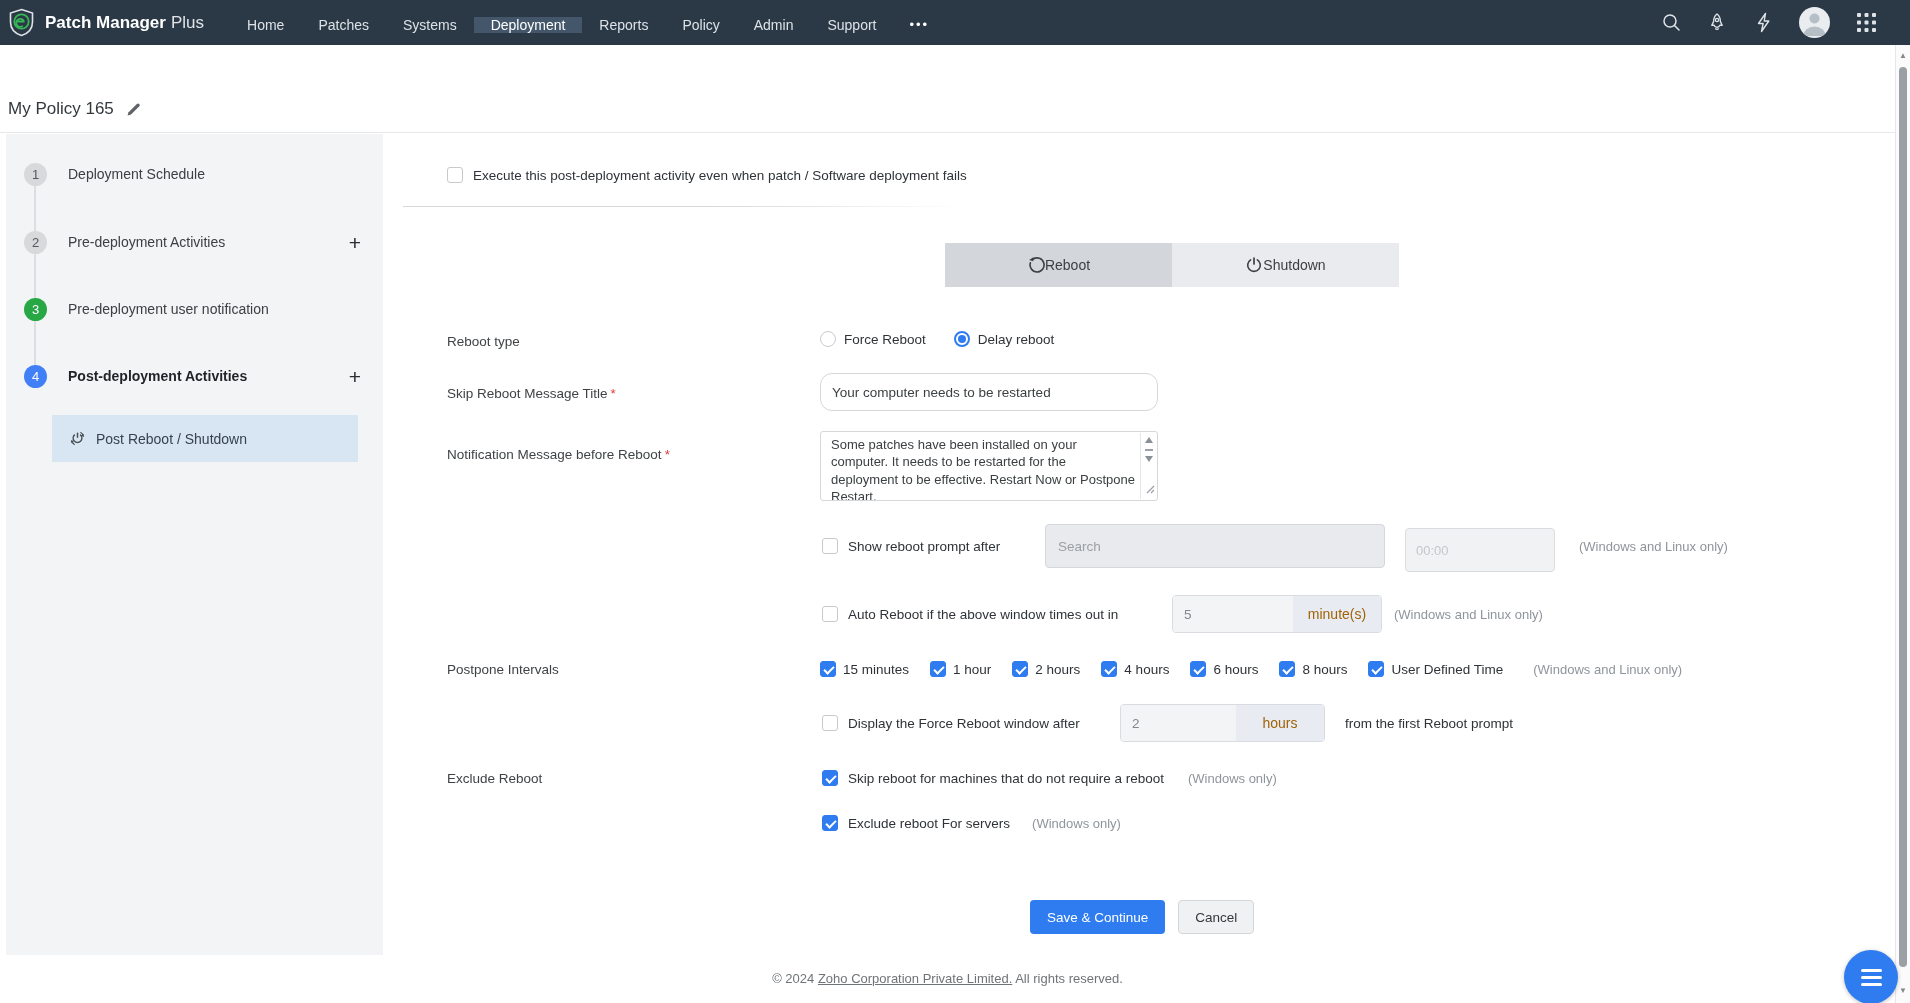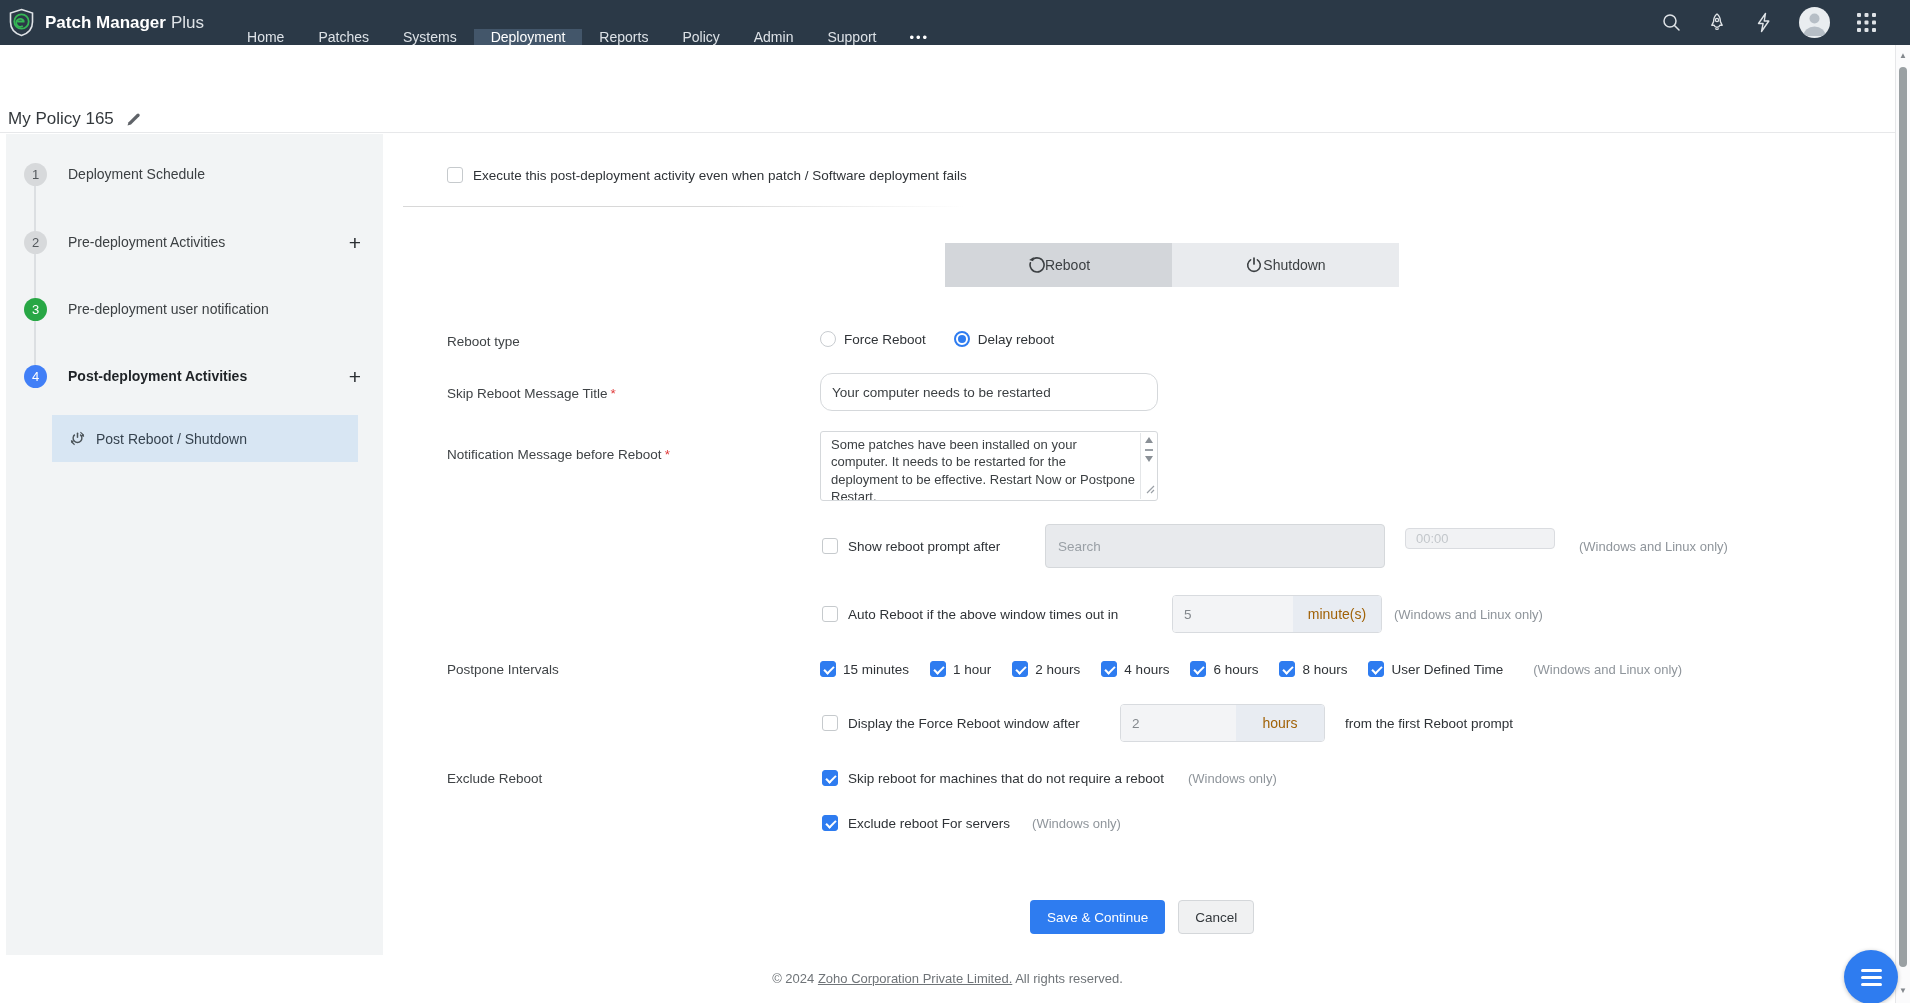--- a/index.html
+++ b/index.html
@@ -6,31 +6,31 @@
   html,body { width:1910px; height:1003px; overflow:hidden; }
   body { font-family:"Liberation Sans", sans-serif; background:#fff; color:#3f4346; }
   .screen { position:relative; width:1910px; height:1003px; background:#fff; overflow:hidden; }
 
   
   .navbar { position:absolute; top:0; left:0; width:1910px; height:45px; background:#2b3947; display:flex; align-items:stretch; z-index:5; }
   .brand { display:flex; align-items:center; gap:10px; padding:0 26px 0 8px; cursor:pointer; }
   .brand-text { font-size:17px; color:#fff; white-space:nowrap; }
   .brand-text .bold { font-weight:700; }
   .brand-text .light { font-weight:400; color:#dfe3e7; margin-left:5px; }
-  .nav-menu { display:flex; align-items:flex-end; }
+  .nav-menu { display:flex; align-items:flex-start;margin-top:17px; }
   .nav-item { display:flex; align-items:center; padding:0 17px; font-size:14px; color:#dde2e7; cursor:pointer; text-decoration:none; }
   .nav-item.active { background:#43566a; color:#fff; }
   .nav-more { display:flex; align-items:center; padding:0 16px; color:#fff; font-size:13px; letter-spacing:2px; cursor:pointer; }
   .nav-right { margin-left:auto; display:flex; align-items:center; gap:26px; padding-right:34px; }
   .nav-ic { width:20px; height:20px; display:flex; align-items:center; justify-content:center; cursor:pointer; }
   .avatar { width:31px; height:31px; border-radius:50%; background:#e9edf0; display:flex; align-items:flex-end; justify-content:center; overflow:hidden; cursor:pointer; }
 
   
   .page-header { position:absolute; top:45px; left:0; width:1895px; height:88px; background:#fff; border-bottom:1px solid #e7e8ea; }
-  .page-title-row { position:absolute; left:8px; top:64px; display:flex; align-items:center; gap:12px; }
+  .page-title-row { position:absolute; left:8px; top:54px; display:flex; align-items:center; gap:12px; }
   .page-title { font-size:17px; color:#33383c; }
   .edit-ic { cursor:pointer; display:flex; }
 
   
   .sidebar { position:absolute; top:134px; left:6px; width:377px; height:821px; background:#f2f4f5; }
   .step-line { position:absolute; left:28px; top:52px; width:2px; height:200px; background:#dcdfe2; }
   .step { position:absolute; left:0; width:100%; height:24px; display:flex; align-items:center; }
   .step1{ top:28px; } .step2{ top:96px; } .step3{ top:163px; } .step4{ top:230px; }
   .step-circle { position:relative; z-index:1; width:23px; height:23px; border-radius:50%; margin-left:18px; display:flex; align-items:center; justify-content:center; font-size:13px; }
   .step-circle.gray { background:#d7d9db; color:#53585c; }
@@ -77,21 +77,21 @@
   .tri-up { width:0; height:0; border-left:4px solid transparent; border-right:4px solid transparent; border-bottom:6px solid #8a9096; margin:4px auto 0; }
   .tri-down { width:0; height:0; border-left:4px solid transparent; border-right:4px solid transparent; border-top:6px solid #8a9096; margin:5px auto 0; }
   .ta-thumb { width:8px; height:2px; background:#9aa0a6; margin:6px auto 0; }
   .ta-resize { position:absolute; right:2px; bottom:2px; }
 
   .chk-row { position:absolute; display:flex; align-items:center; gap:10px; }
   .chk-row .cb-label { font-size:13.5px; color:#2f3337; white-space:nowrap; cursor:pointer; }
 
   .search-input { position:absolute; left:662px; top:390px; width:340px; height:44px; background:#e8eaed; border:1px solid #d5d8db; border-radius:4px; padding:0 12px; font-size:13.5px; color:#80868b; font-family:"Liberation Sans",sans-serif; }
   .search-input::placeholder { color:#9aa0a6; }
-  .time-input { position:absolute; left:1022px; top:394px; width:150px; height:21px; background:#f1f2f4; border:1px solid #dadce0; border-radius:4px; padding:0 10px; font-size:13px; color:#c0c4c8; font-family:"Liberation Sans",sans-serif; }
+  .time-input { position:absolute; left:1022px; top:394px; width:150px; height:44px; background:#f1f2f4; border:1px solid #dadce0; border-radius:4px; padding:0 10px; font-size:13px; color:#c0c4c8; font-family:"Liberation Sans",sans-serif; }
   .time-input::placeholder { color:#c3c7cb; }
 
   .num-group { position:absolute; height:38px; border:1px solid #d8dbdf; border-radius:4px; display:flex; overflow:hidden; }
   .num-val { flex:1; border:none; outline:none; background:#f3f4f6; padding:0 11px; font-size:13.5px; color:#83888d; font-family:"Liberation Sans",sans-serif; min-width:0; }
   .num-unit { width:88px; background:#e8ecf2; display:flex; align-items:center; justify-content:center; font-size:14px; color:#a16207; }
   .group-auto { left:789px; top:461px; width:210px; }
   .group-force { left:737px; top:570px; width:205px; }
 
   .postpone-row { position:absolute; left:437px; top:527px; display:flex; align-items:center; gap:21px; }
   .pp-opt { display:flex; align-items:center; gap:7px; cursor:pointer; }

